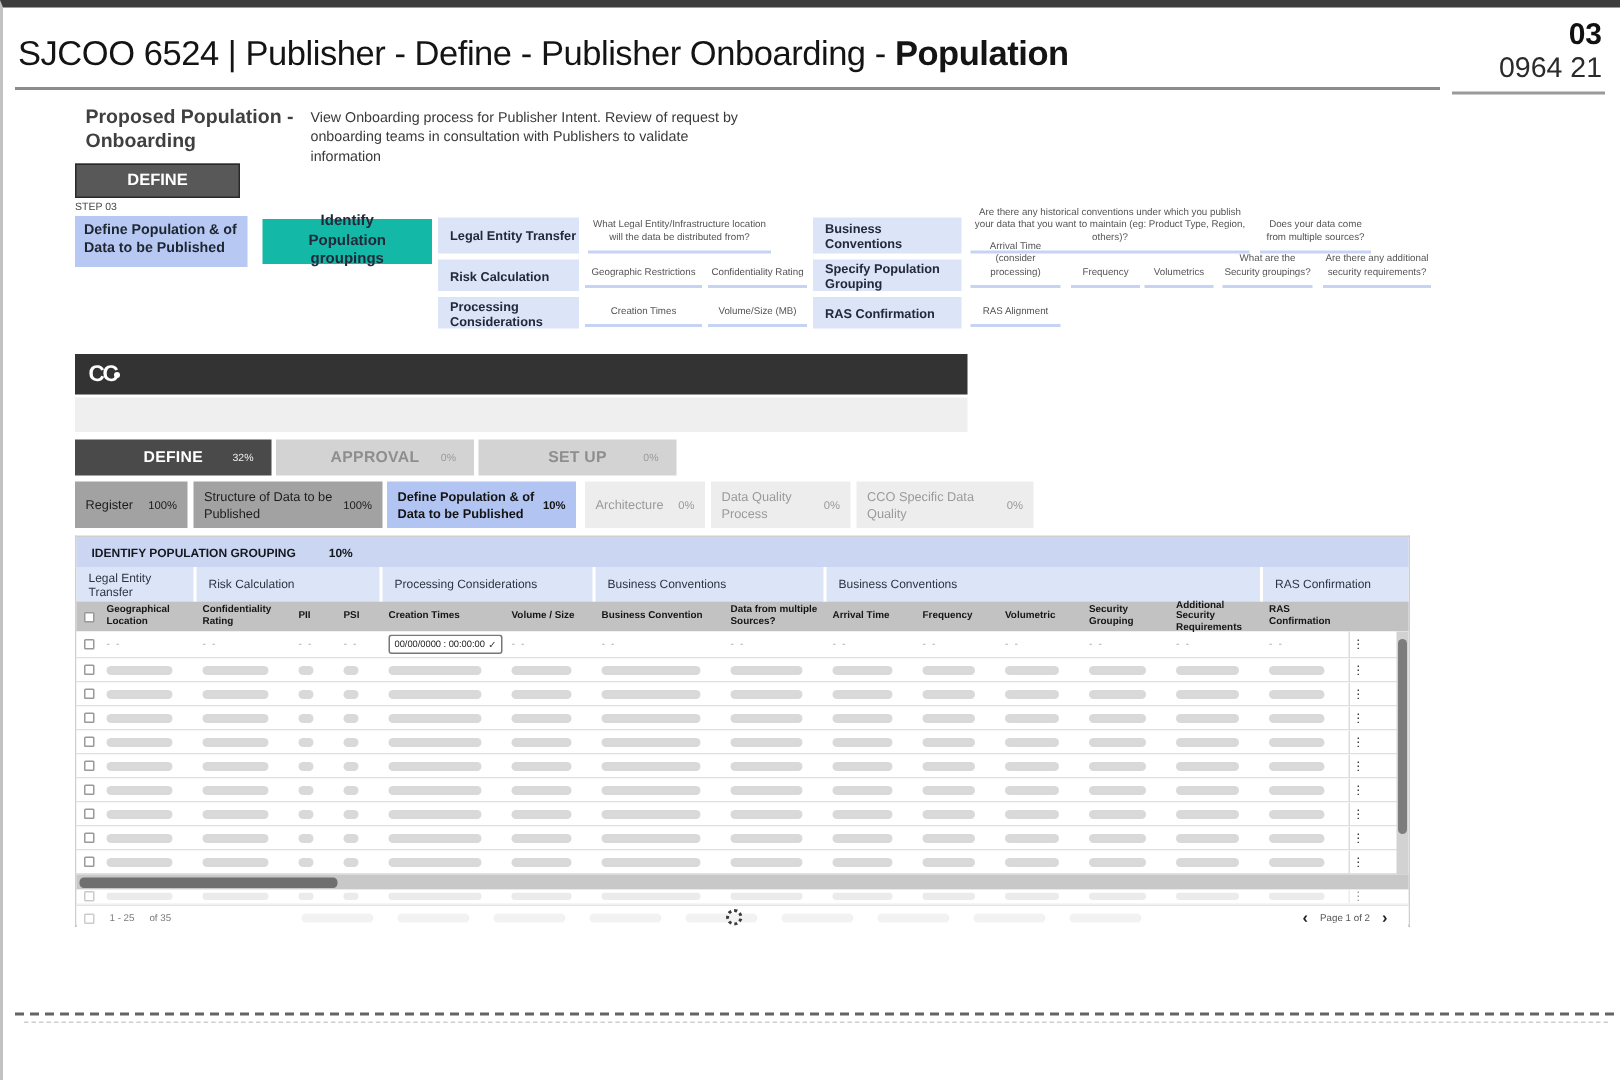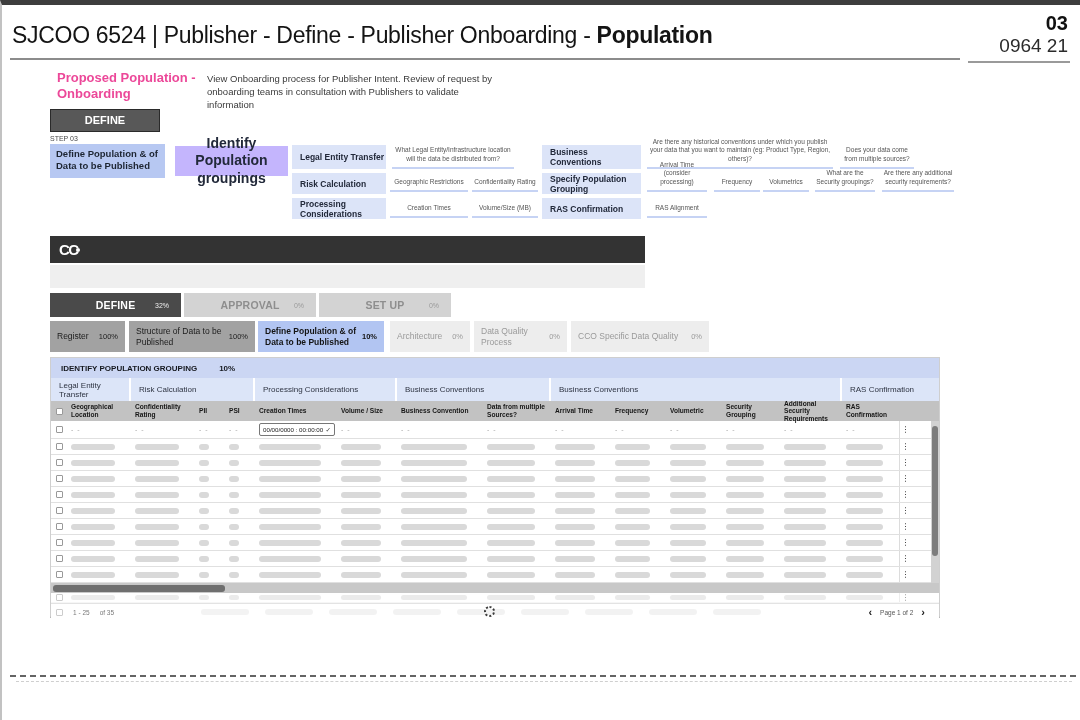--- a/index.html
+++ b/index.html
@@ -9,32 +9,32 @@
 
   
   .title { position:absolute; left:10px; top:17px; font-size:23px; color:#141414; letter-spacing:-0.3px; white-space:nowrap; }
   .title .em { font-weight:bold; }
   .title-rule { position:absolute; left:8px; top:53px; width:950px; height:2px; background:#8c8c8c; }
   .pageno { position:absolute; right:12px; top:7px; width:120px; text-align:right; font-size:20px; font-weight:bold; color:#111; }
   .datecode { position:absolute; right:12px; top:30px; width:120px; text-align:right; font-size:19px; color:#2b2b2b; }
   .date-rule { position:absolute; left:966px; top:56px; width:102px; height:2px; background:#9a9a9a; }
 
   
-  .intro-heading { position:absolute; left:55px; top:65px; width:160px; font-size:13px; font-weight:bold; color:#ec4899; line-height:1.25; }
+  .intro-heading { position:absolute; left:55px; top:65px; width:160px; font-size:13px; font-weight:bold; color:#404040; line-height:1.25; }
   .intro-desc { position:absolute; left:205px; top:68px; width:300px; font-size:9.5px; color:#3a3a3a; line-height:1.35; }
 
   
   .define-btn { position:absolute; left:48px; top:104px; width:110px; height:23px; background:#585858; border:1px solid #2a2a2a;
                 color:#fff; font-size:11px; font-weight:bold; text-align:center; line-height:21px; }
   .step-label { position:absolute; left:48px; top:130px; font-size:7px; color:#4a4a4a; }
   .step-box { position:absolute; left:48px; top:139px; width:115px; height:34px; background:#b7c8f2;
               font-size:9.5px; font-weight:bold; color:#1d2532; padding:4px 6px; line-height:1.3; }
-  .identify-box { position:absolute; left:173px; top:141px; width:113px; height:30px; background:#c4b5fd;
+  .identify-box { position:absolute; left:173px; top:141px; width:113px; height:30px; background:#14b8a6;
                   display:flex; align-items:center; justify-content:center; text-align:center;
-                  font-size:14px; font-weight:bold; color:#22293a; padding:2px 20px; line-height:1.25; }
+                  font-size:10px; font-weight:bold; color:#22293a; padding:2px 20px; line-height:1.25; }
   .fbox { position:absolute; background:#dce4f8; display:flex; align-items:center; padding-left:8px;
           font-size:8.5px; font-weight:bold; color:#22293a; }
   .q { position:absolute; display:flex; flex-direction:column; justify-content:flex-end;
        font-size:6.5px; color:#555; text-align:center; line-height:1.35;
        border-bottom:2px solid #c6d3f4; padding-bottom:3px; }
 
   
   .ccbar { position:absolute; left:48px; top:231px; width:595px; height:27px; background:#333;
            display:flex; align-items:center; padding-left:9px; }
   .cc-logo { position:relative; color:#fff; font-size:15px; font-weight:bold; letter-spacing:-1.5px; }
@@ -173,21 +173,21 @@
     <span class="pct">10%</span>
   </div>
   <div class="subtab idle" style="left:388px; width:80px;">
     <span class="lbl">Architecture</span>
     <span class="pct">0%</span>
   </div>
   <div class="subtab idle" style="left:472px; width:93px;">
     <span class="lbl">Data Quality Process</span>
     <span class="pct">0%</span>
   </div>
-  <div class="subtab idle" style="left:569px; width:138px;">
+  <div class="subtab idle" style="left:569px; width:118px;">
     <span class="lbl">CCO Specific Data Quality</span>
     <span class="pct">0%</span>
   </div>
 
   <div class="grid">
     <div class="band">
       <span>IDENTIFY POPULATION GROUPING</span>
       <span class="pct">10%</span>
     </div>
 

